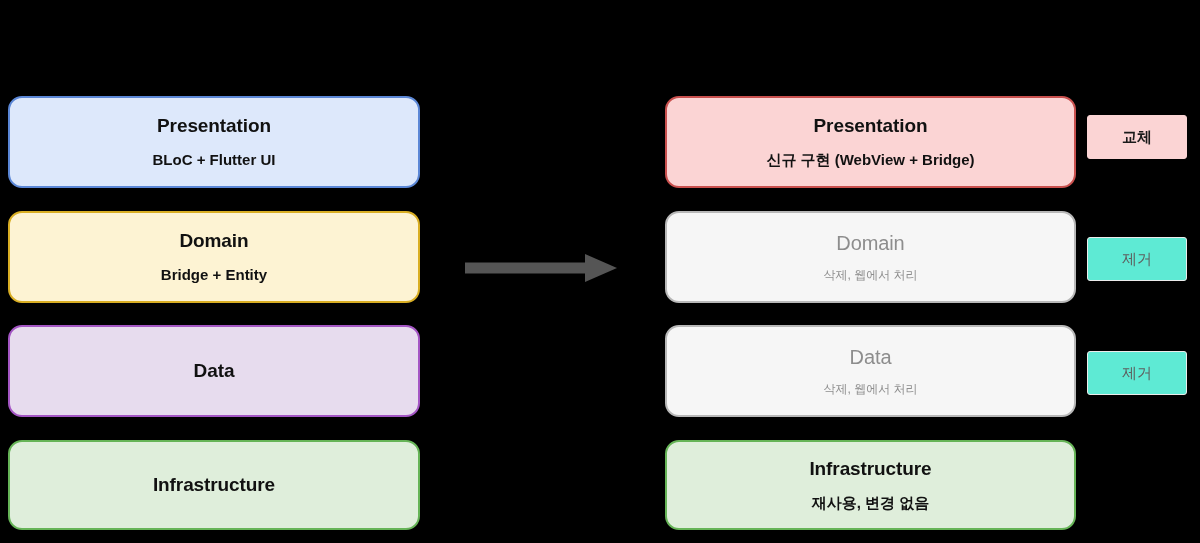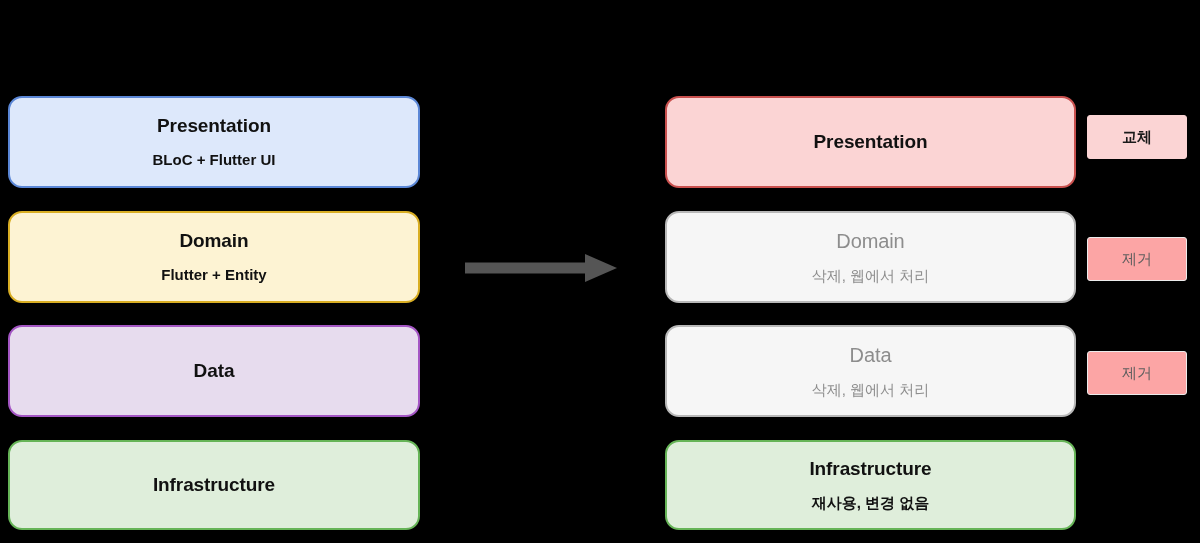--- a/index.html
+++ b/index.html
@@ -79,21 +79,21 @@
     background: #f6f6f6;
     border-color: #b8b8b8;
     color: #8d8d8d;
   }
   .box-muted-right .layer-title {
     font-weight: normal;
     font-size: 20px;
   }
   .box-muted-right .layer-sub {
     font-weight: normal;
-    font-size: 15px;
+    font-size: 12px;
   }
   .box-infra-right {
     background: #dfeedb;
     border-color: #66b457;
     color: #111111;
   }
 
   
   .badge {
     position: absolute;
@@ -105,21 +105,21 @@
     border-radius: 3px;
     box-shadow: 2px 2px 4px rgba(0,0,0,0.35);
   }
   .badge-replace {
     background: #fbd4d4;
     color: #1a1a1a;
     font-weight: bold;
     border: 1px solid #fbd4d4;
   }
   .badge-remove {
-    background: #fca5a5;
+    background: #5eead4;
     color: #5e5e5e;
     font-weight: normal;
     border: 1px solid #ececec;
     text-align: right;
   }
 
   
   .arrow {
     position: absolute;
     left: 463px;
@@ -133,40 +133,41 @@
 
 <div class="canvas">
 
   <div class="layer-box box-presentation-left" style="left:8px; top:96px; width:412px; height:92px;">
     <div class="layer-title">Presentation</div>
     <div class="layer-sub">BLoC + Flutter UI</div>
   </div>
 
   <div class="layer-box box-domain-left" style="left:8px; top:211px; width:412px; height:92px;">
     <div class="layer-title">Domain</div>
-    <div class="layer-sub">Flutter + Entity</div>
+    <div class="layer-sub">Bridge + Entity</div>
   </div>
 
   <div class="layer-box box-data-left" style="left:8px; top:325px; width:412px; height:92px;">
     <div class="layer-title">Data</div>
   </div>
 
   <div class="layer-box box-infra-left" style="left:8px; top:440px; width:412px; height:90px;">
     <div class="layer-title">Infrastructure</div>
   </div>
 
   <div class="arrow">
     <svg width="156" height="36" viewBox="0 0 156 36">
       <line x1="2" y1="18" x2="126" y2="18" stroke="#555555" stroke-width="11" stroke-linecap="butt"></line>
       <polygon points="122,4 154,18 122,32" fill="#555555"></polygon>
     </svg>
   </div>
 
   <div class="layer-box box-presentation-right" style="left:665px; top:96px; width:411px; height:92px;">
     <div class="layer-title">Presentation</div>
+    <div class="layer-sub">신규 구현 (WebView + Bridge)</div>
   </div>
   <div class="badge badge-replace" style="left:1087px; top:115px; width:100px; height:44px;">
     <span>교체</span>
   </div>
 
   <div class="layer-box box-muted-right" style="left:665px; top:211px; width:411px; height:92px;">
     <div class="layer-title">Domain</div>
     <div class="layer-sub">삭제, 웹에서 처리</div>
   </div>
   <div class="badge badge-remove" style="left:1087px; top:237px; width:100px; height:44px;">

